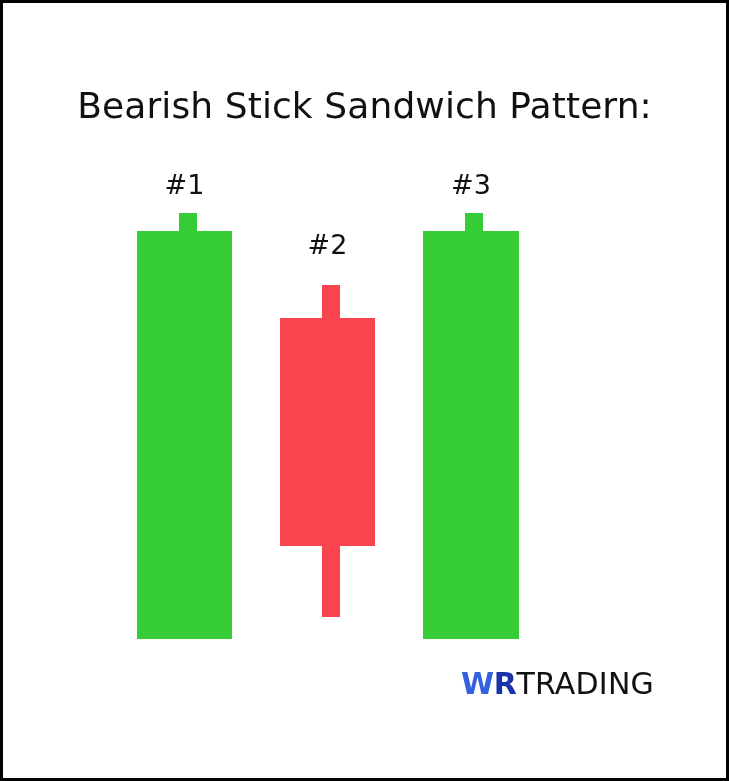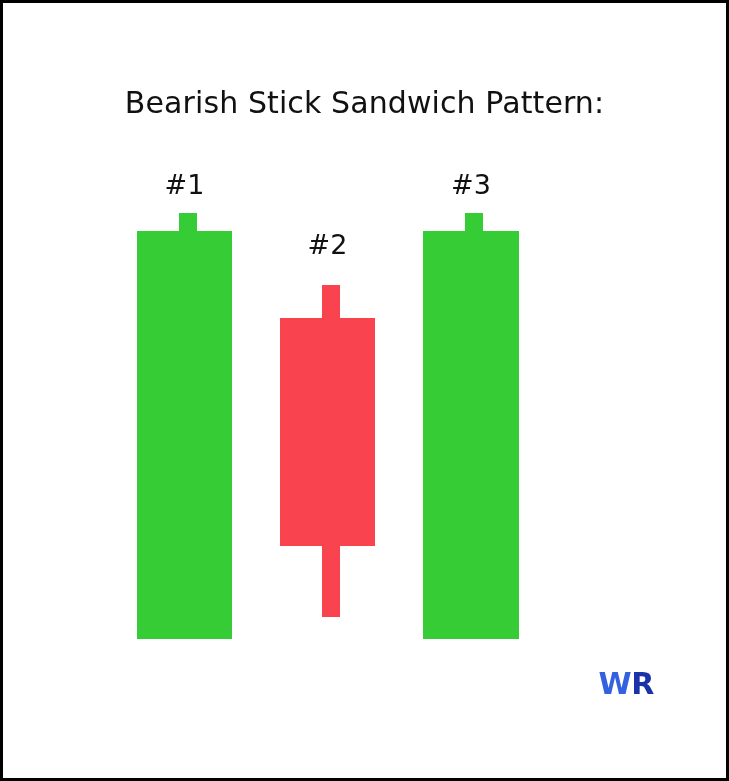--- a/index.html
+++ b/index.html
@@ -25,21 +25,21 @@
     border: 3px solid #000000;
   }
 
   
   #chart-title {
     position: absolute;
     left: 0;
     top: 82px;
     width: 723px;
     text-align: center;
-    font-size: 30px;
+    font-size: 36px;
     font-weight: 400;
     color: #111111;
     letter-spacing: 0.1px;
     white-space: nowrap;
   }
 
   
   #plot-area {
     position: absolute;
     left: 0;
@@ -117,15 +117,16 @@
       <div class="candle">
         <div class="candle-wick" style="left: 462px; width: 18px; top: 210px; height: 426px; background: rgb(53, 204, 53);"></div>
         <div class="candle-body" style="left: 420px; width: 96px; top: 228px; height: 408px; background: rgb(53, 204, 53);"></div>
         <div class="candle-label" style="left: 420px; width: 96px; top: 166px;">#3</div>
       </div>
     </div>
 
   <div id="watermark">
     <span id="logo-w">W</span>
     <span id="logo-r">R</span>
+    <span id="logo-trading">TRADING</span>
   </div>
 
 </div>
 
 </body></html>

